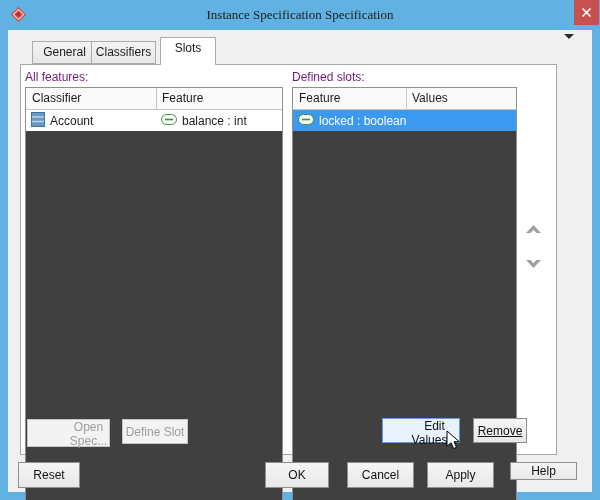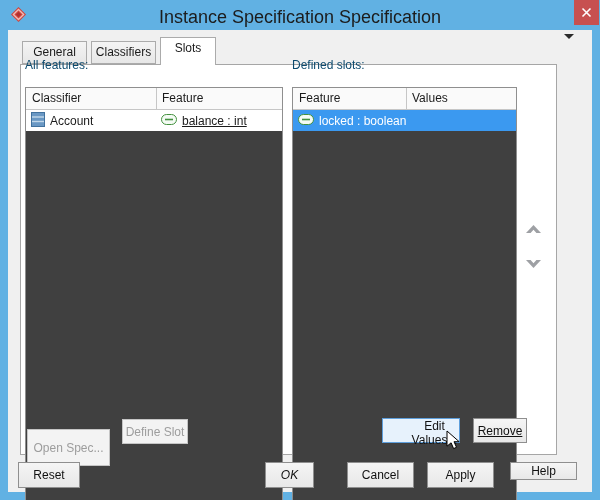--- a/index.html
+++ b/index.html
@@ -3,78 +3,78 @@
 <meta charset="utf-8">
 <style>
   * { box-sizing: border-box; }
   html,body { margin:0; padding:0; }
   body { font-family:"Liberation Sans", sans-serif; width:600px; height:500px; }
 
   .win { position:relative; width:600px; height:500px; background:#61B1E3; overflow:hidden; }
 
   
   .titlebar { position:absolute; left:0; top:0; width:600px; height:30px; background:#61B1E3; }
-  .win-title { position:absolute; left:0; top:7px; width:600px; text-align:center; font-size:18px; color:#1c1c1c; }
+  .win-title { position:absolute; left:0; top:7px; width:600px; text-align:center; font-size:13px; color:#1c1c1c;font-family:Liberation Serif, serif; }
   .app-icon { position:absolute; left:10px; top:6px; width:17px; height:17px; }
   .close-btn { position:absolute; left:574px; top:0; width:25px; height:25px; background:#C75050;
                display:flex; align-items:center; justify-content:center; cursor:default; }
 
   
   .dialog { position:absolute; left:8px; top:30px; width:584px; height:462px; background:#F0F0F0; }
 
   
   .tab { position:absolute; top:41px; height:23px; background:linear-gradient(#F4F4F4,#E7E7E7);
          border:1px solid #ABABAB; font-size:12px; color:#1b1b1b; text-align:center; line-height:21px; z-index:2; }
   .tab.active { top:37px; height:28px; background:#FFFFFF; border-bottom:none; z-index:4; }
-  .tab-general { left:22px; width:65px; }
+  .tab-general { left:32px; width:65px; }
   .tab-classifiers { left:91px; width:65px; }
   .tab-slots { left:160px; width:56px; font-size:12px; }
 
   .overflow-btn { position:absolute; left:558px; top:38px; width:20px; height:16px; background:transparent; border:none; }
   .tri-down { width:0; height:0; border-left:5px solid transparent; border-right:5px solid transparent;
               border-top:5px solid #2b2b2b; margin:0 auto; }
 
   
   .panel { position:absolute; left:20px; top:64px; width:537px; height:391px; background:#FFFFFF;
            border:1px solid #A6A6A6; z-index:3; }
 
-  .group-label { position:absolute; top:58px; font-size:12px; color:#0c4a6e; z-index:5; }
+  .group-label { position:absolute; top:70px; font-size:12px; color:#701a75; z-index:5; }
   .lbl-all { left:25px; }
   .lbl-defined { left:292px; }
 
   .vtable { position:absolute; top:87px; height:424px; background:#404040; border:1px solid #8F8F8F; z-index:5; }
   .t-all { left:25px; width:258px; }
   .t-def { left:292px; width:225px; }
   .thead { position:relative; height:22px; background:#FAFAFA; border-bottom:1px solid #C6C6C6;
            font-size:12px; color:#1b1b1b; }
   .th { position:absolute; top:3px; }
   .col-div { position:absolute; top:0; width:1px; height:22px; background:#C6C6C6; }
   .trow { position:relative; height:21px; display:flex; align-items:center; font-size:12px; color:#1b1b1b; background:#FFFFFF; }
   .trow.selected { background:#3B99F0; color:#FFFFFF; }
   .cell { display:flex; align-items:center; gap:5px; padding-left:5px; overflow:hidden; white-space:nowrap; }
-  .t-all .cell.c1 { width:130px; } .t-all .cell.c2 { flex:1;text-decoration:underline; }
+  .t-all .cell.c1 { width:130px; } .t-all .cell.c2 { flex:1; }
   .t-def .cell.c1 { width:113px; } .t-def .cell.c2 { flex:1; }
 
   
   .move-btn { position:absolute; left:522px; width:22px; height:18px; background:transparent; border:none; z-index:6; padding:0; }
   .move-up { top:223px; } .move-down { top:255px; }
 
   
   .btn { position:absolute; font-size:12px; color:#111; background:linear-gradient(#F5F5F5,#E8E8E8);
          border:1px solid #8F8F8F; text-align:center; padding:0; z-index:6; }
   .btn.disabled { background:#F3F3F3; border-color:#C5C5C5; color:#9D9D9D; }
   .btn.hover { background:#E7F2FC; border-color:#5E9FDC; }
 
-  .b-openspec { left:27px;  top:429px; width:83px; height:37px; }
+  .b-openspec { left:27px;  top:419px; width:83px; height:28px;padding-left:40px; }
   .b-defineslot { left:122px; top:419px; width:66px; height:25px; }
   .b-editvalues { left:382px; top:418px; width:78px; height:25px;padding-left:27px; }
   .b-remove { left:473px; top:418px; width:54px; height:25px;text-decoration:underline; }
 
   .b-reset { left:18px;  top:462px; width:62px; height:26px; }
-  .b-ok    { left:265px; top:462px; width:49px; height:26px;font-style:italic; }
+  .b-ok    { left:265px; top:462px; width:64px; height:26px; }
   .b-cancel{ left:347px; top:462px; width:67px; height:26px; }
   .b-apply { left:427px; top:462px; width:67px; height:26px; }
   .b-help  { left:510px; top:462px; width:67px; height:18px; }
 
   .cursor { position:absolute; left:446px; top:430px; z-index:10; pointer-events:none; }
 </style>
 </head>
 <body>
 
 <div class="win">

